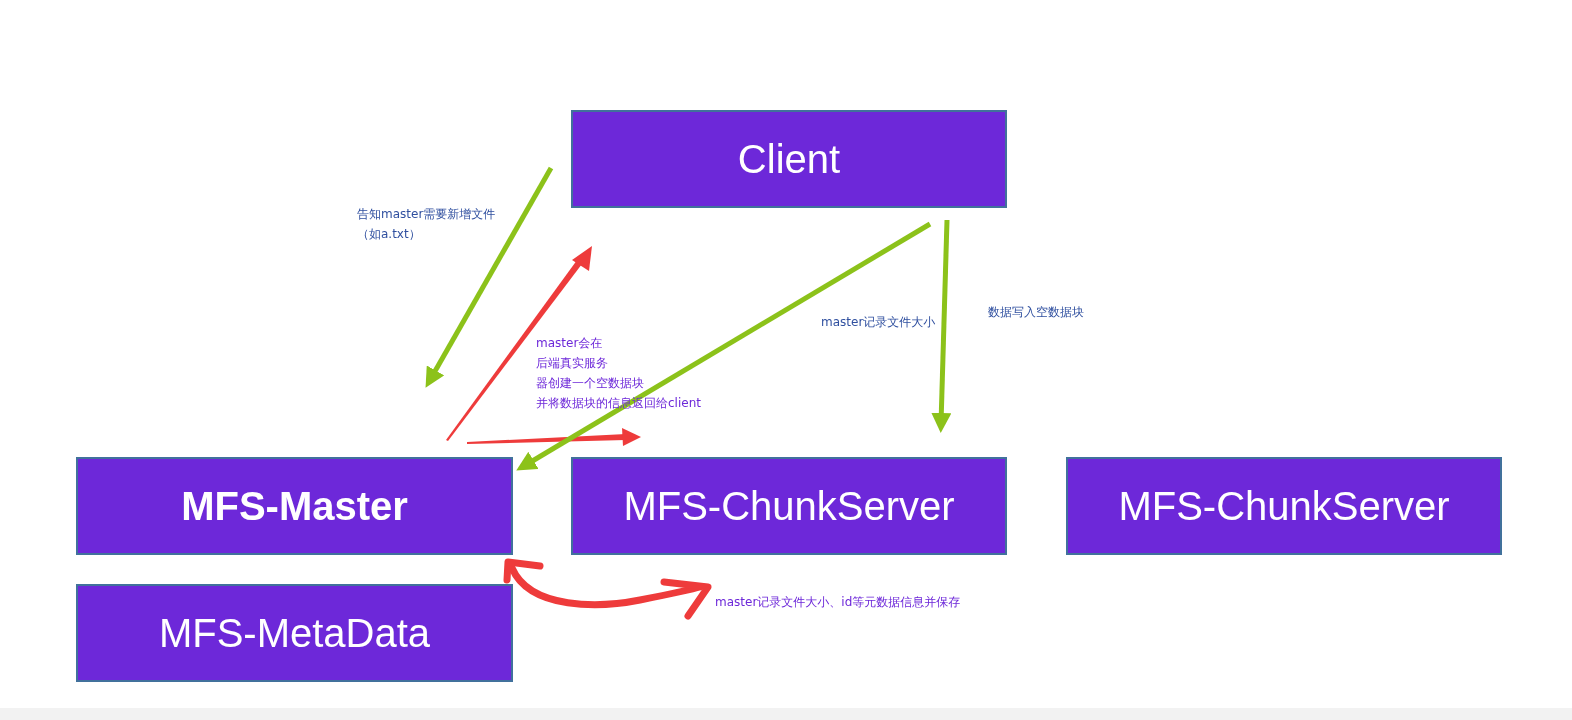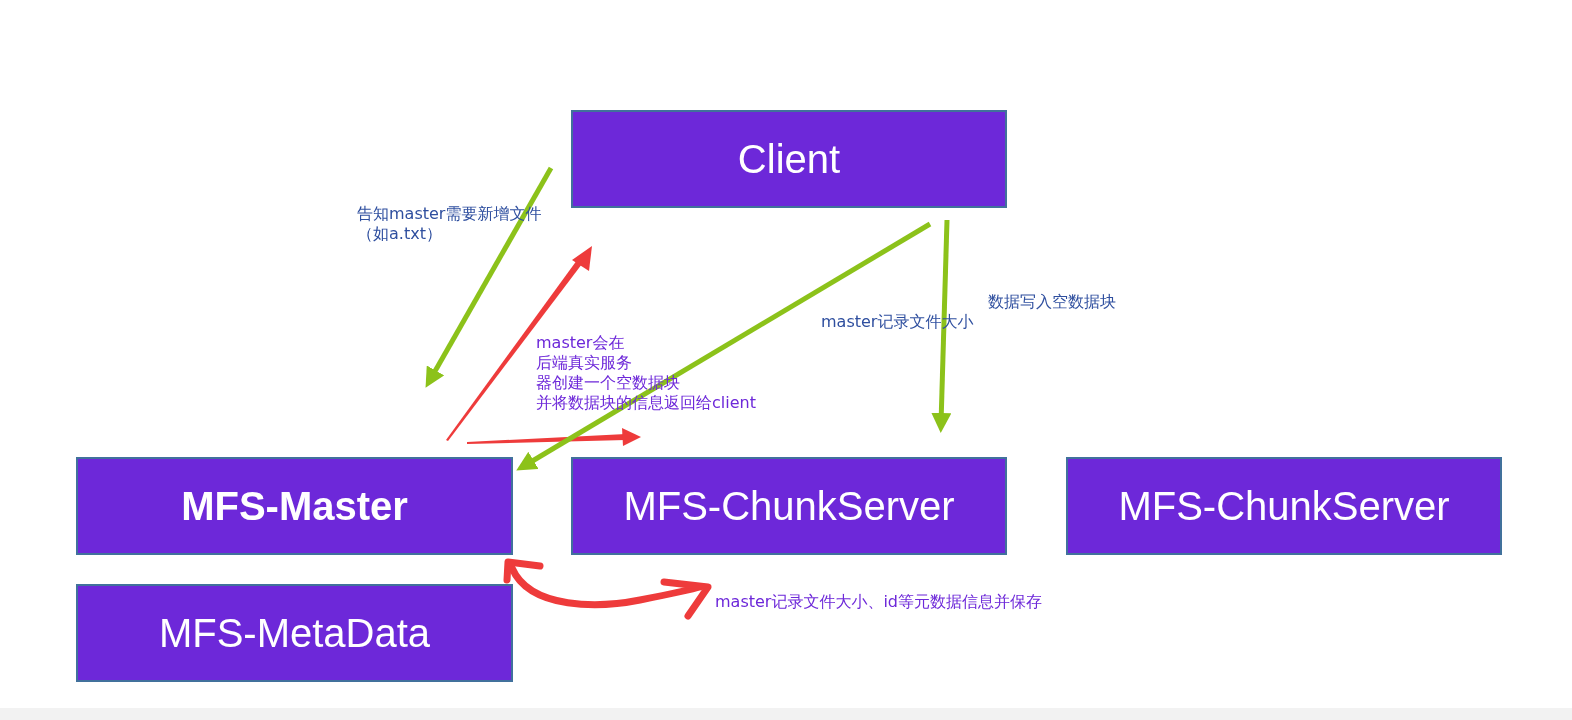--- a/index.html
+++ b/index.html
@@ -14,21 +14,21 @@
       border: 2px solid #41719c;
       box-sizing: border-box;
       display: flex; align-items: center; justify-content: center;
       color: #ffffff;
       font-family: "Liberation Sans", "DejaVu Sans", sans-serif;
       font-size: 40px;
     }
     .note {
       position: absolute;
       font-family: "DejaVu Sans", "Liberation Sans", sans-serif;
-      font-size: 16px;
+      font-size: 12px;
       line-height: 20px;
       white-space: nowrap;
     }
     .note.blue { color: #2f4f9f; }
     .note.red { color: #6d28d9; }
     svg.arrows { position: absolute; left: 0; top: 0; }
     .bottom-band {
       position: absolute; left: 0; top: 708px; width: 1572px; height: 12px;
       background: #f2f2f2;
     }
@@ -88,21 +88,21 @@
   <div>（如a.txt）</div>
 </div>
 
 <div class="note red" style="left:536px; top:333px;">
   <div>master会在</div>
   <div>后端真实服务</div>
   <div>器创建一个空数据块</div>
   <div>并将数据块的信息返回给client</div>
 </div>
 
-<div class="note blue" style="left:988px; top:292px;">
+<div class="note blue" style="left:988px; top:302px;">
   <span>数据写入空数据块</span>
 </div>
 
 <div class="note blue" style="left:821px; top:312px;">
   <span>master记录文件大小</span>
 </div>
 
 <div class="note red" style="left:715px; top:592px;">
   <span>master记录文件大小、id等元数据信息并保存</span>
 </div>

